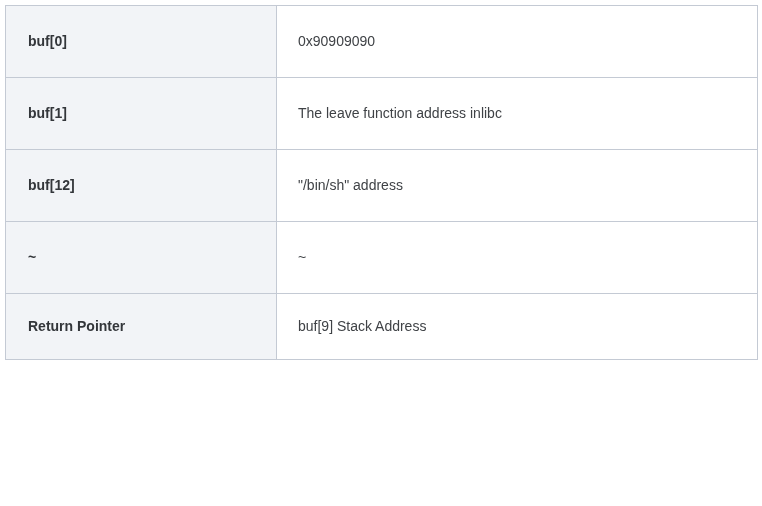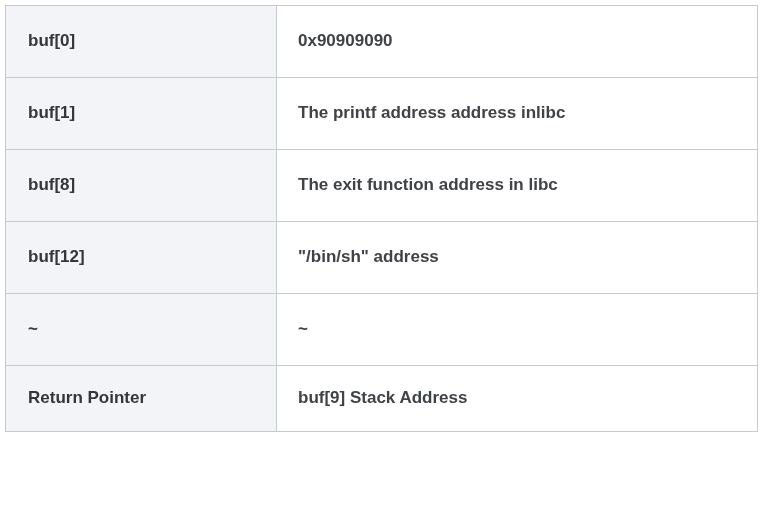--- a/index.html
+++ b/index.html
@@ -33,35 +33,35 @@
   table.stack-table col.col-value { width: 481px; }
 
   table.stack-table tr {
     height: 72px;
   }
 
   table.stack-table td {
     border: 1px solid #c4cad4;
     padding: 0 12px 0 22px;
     vertical-align: middle;
-    font-size: 17px;
+    font-size: 14px;
     line-height: 1.35;
     color: #3f4246;
     box-sizing: border-box;
   }
 
   table.stack-table td.cell-label {
     background: #f2f4f7;
     font-weight: bold;
     color: #33363a;
   }
 
   table.stack-table td.cell-value {
     background: #ffffff;
-    font-weight: bold;
+    font-weight: normal;
     padding-left: 21px;
     white-space: nowrap;
   }
 
   
   table.stack-table tr.row-short {
     height: 66px;
   }
 </style>
 </head>
@@ -75,27 +75,23 @@
     </colgroup>
     <tbody>
 
       <tr>
         <td class="cell-label">buf[0]</td>
         <td class="cell-value">0x90909090</td>
       </tr>
 
       <tr>
         <td class="cell-label">buf[1]</td>
-        <td class="cell-value">The printf address address inlibc</td>
+        <td class="cell-value">The leave function address inlibc</td>
       </tr>
 
-      <tr>
-        <td class="cell-label">buf[8]</td>
-        <td class="cell-value">The exit function address in libc</td>
-      </tr>
 
       <tr>
         <td class="cell-label">buf[12]</td>
         <td class="cell-value">"/bin/sh" address</td>
       </tr>
 
       <tr>
         <td class="cell-label">~</td>
         <td class="cell-value">~</td>
       </tr>

